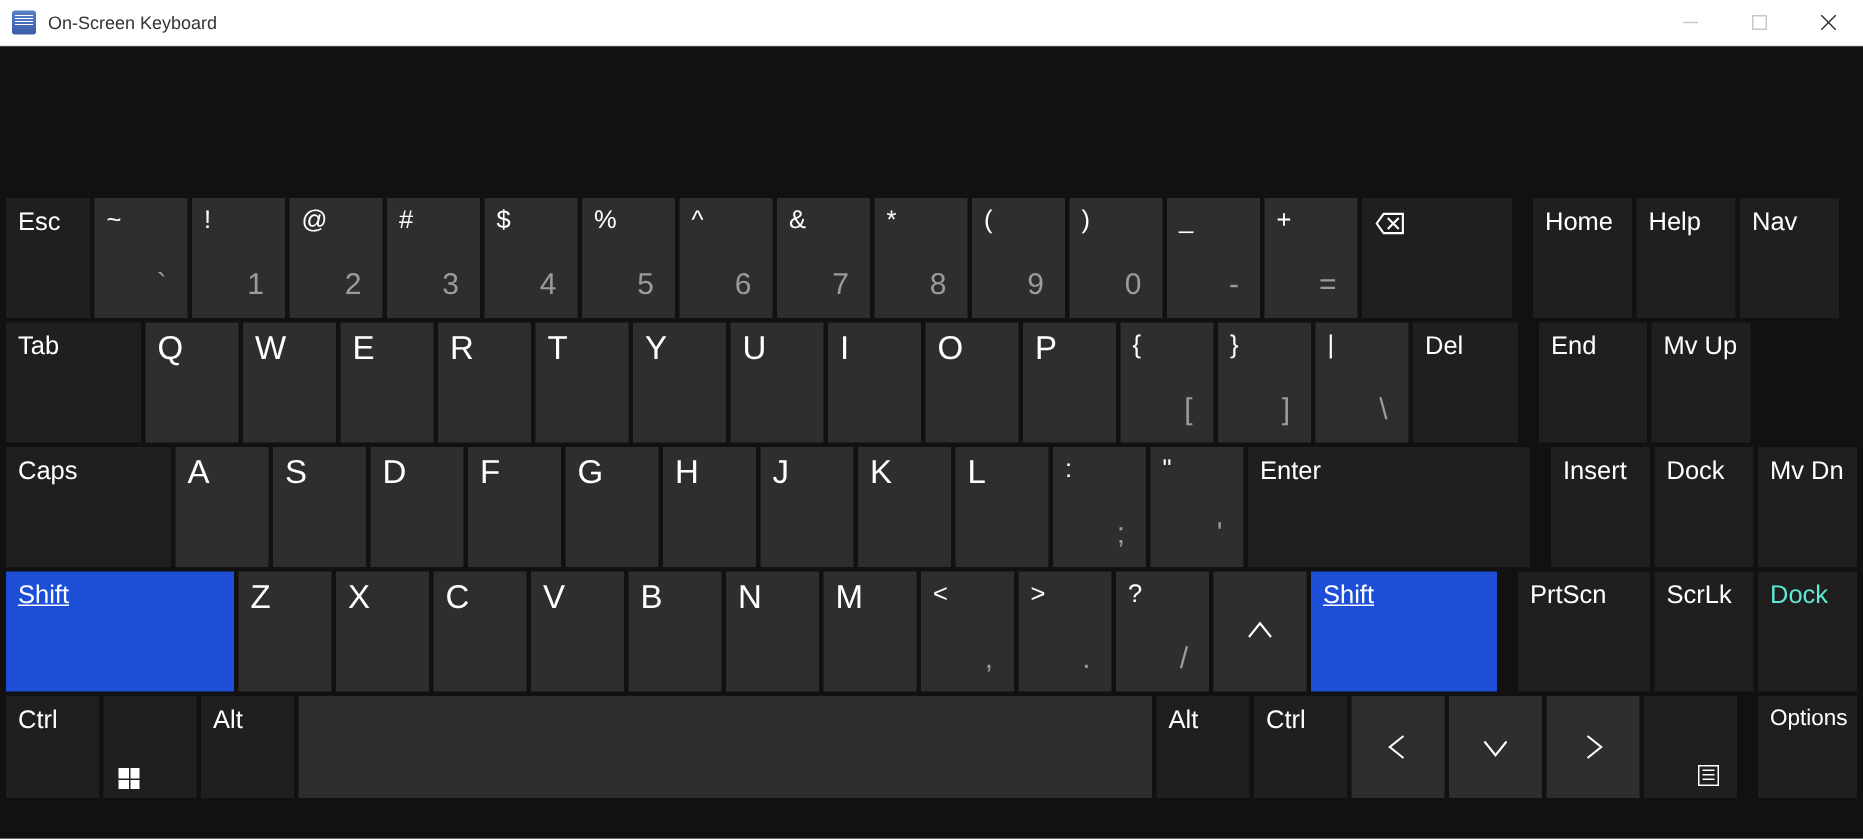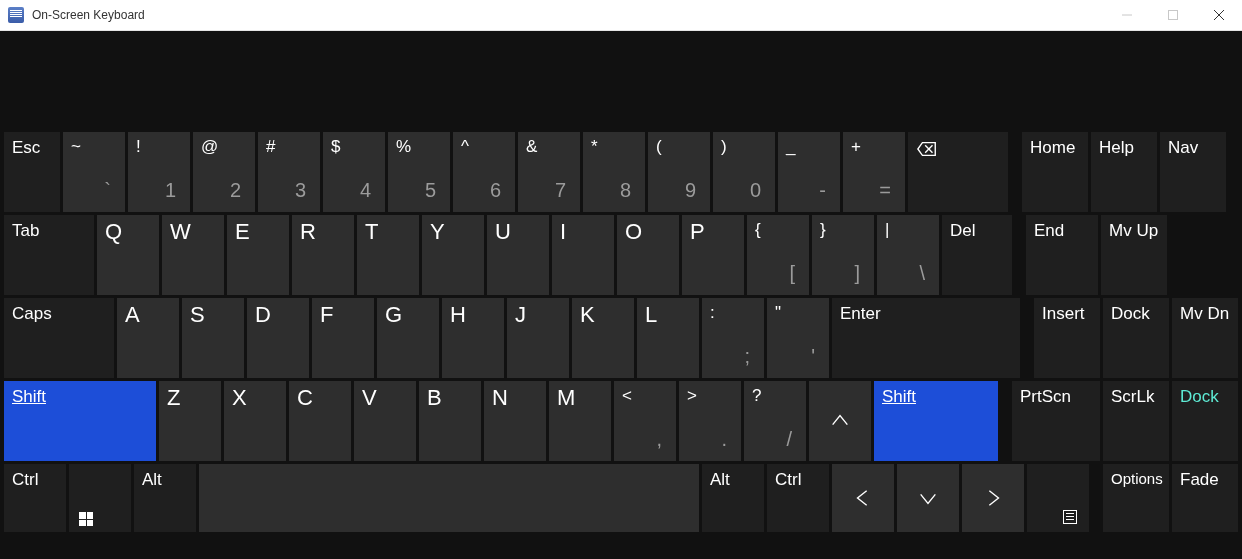--- a/index.html
+++ b/index.html
@@ -311,18 +311,15 @@
             <polyline points="8,4 18,12 8,20"></polyline>
           </svg>
         </div>
       <div class="key dark" style="width:62px">
           <div class="menu-icon"></div>
         </div>
       <div style="width:8px;flex:0 0 8px"></div>
       <div class="key dark" style="width:66px">
           <span class="corner" style="font-size:15px">Options</span>
         </div>
-      <div class="key dark" style="width:66px">
-          <span class="corner">Fade</span>
-        </div>
     </div>
   </div>
 </div>
 
 </body></html>

